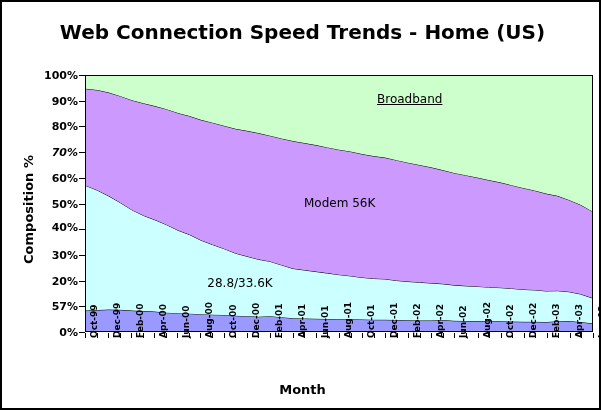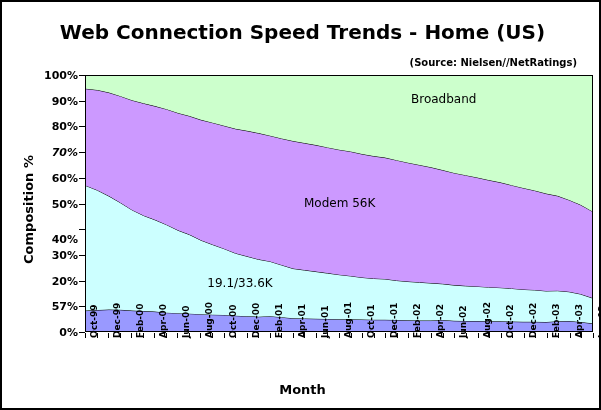--- a/index.html
+++ b/index.html
@@ -70,42 +70,41 @@
     text-align:center;
     font-size:13px;font-weight:bold;color:#000000;
   }
   
   .sname{
     position:absolute;
     font-size:12px;color:#000000;
     white-space:nowrap;
     text-align:center;
   }
-  #lbl-broadband{left:409px;top:90px;}
+  #lbl-broadband{left:375px;top:90px;text-decoration:underline;}
   #lbl-modem56{left:302px;top:194px;}
   #lbl-modem288{left:190px;top:274px;width:96px;line-height:15px;}
   #lbl-modem144{left:110px;top:311px;}
 </style>
 </head>
 <body>
 
 <div id="frame">
 
   <div id="title">Web Connection Speed Trends - Home (US)</div>
-  <div id="source">(Source: Nielsen//NetRatings)</div>
 
   <div id="ytitle">Composition %</div>
   <div id="yaxis-labels">
       <div class="ylab" style="top: 73px;">100%</div>
       <div class="ylab" style="top: 98.7px;">90%</div>
       <div class="ylab" style="top: 124.4px;">80%</div>
       <div class="ylab" style="top: 150.1px; font-style: italic;">70%</div>
       <div class="ylab" style="top: 175.8px;">60%</div>
       <div class="ylab" style="top: 201.5px;">50%</div>
-      <div class="ylab" style="top: 237px;">40%</div>
+      <div class="ylab" style="top: 225px;">40%</div>
       <div class="ylab" style="top: 252.9px;">30%</div>
       <div class="ylab" style="top: 278.6px;">20%</div>
       <div class="ylab" style="top: 304.3px;">57%</div>
       <div class="ylab" style="top: 330px;">0%</div>
     </div>
   <div id="yaxis-ticks">
       <div class="ytick" style="top: 73px;"></div>
       <div class="ytick" style="top: 98.7px;"></div>
       <div class="ytick" style="top: 124.4px;"></div>
       <div class="ytick" style="top: 150.1px;"></div>
@@ -200,16 +199,16 @@
       <div class="xlab" style="left: 525.727px;">Dec-02</div>
       <div class="xlab" style="left: 548.818px;">Feb-03</div>
       <div class="xlab" style="left: 571.909px;">Apr-03</div>
       <div class="xlab" style="left: 595px;">Jun-03</div>
     </div>
   <div id="xtitle">Month</div>
 
   <div class="sname" id="lbl-broadband">Broadband</div>
   <div class="sname" id="lbl-modem56">Modem 56K</div>
   <div class="sname" id="lbl-modem288">
-      <div>19.1/33.6K</div>
+      <div>28.8/33.6K</div>
     </div>
 
 </div>
 
 </body></html>

